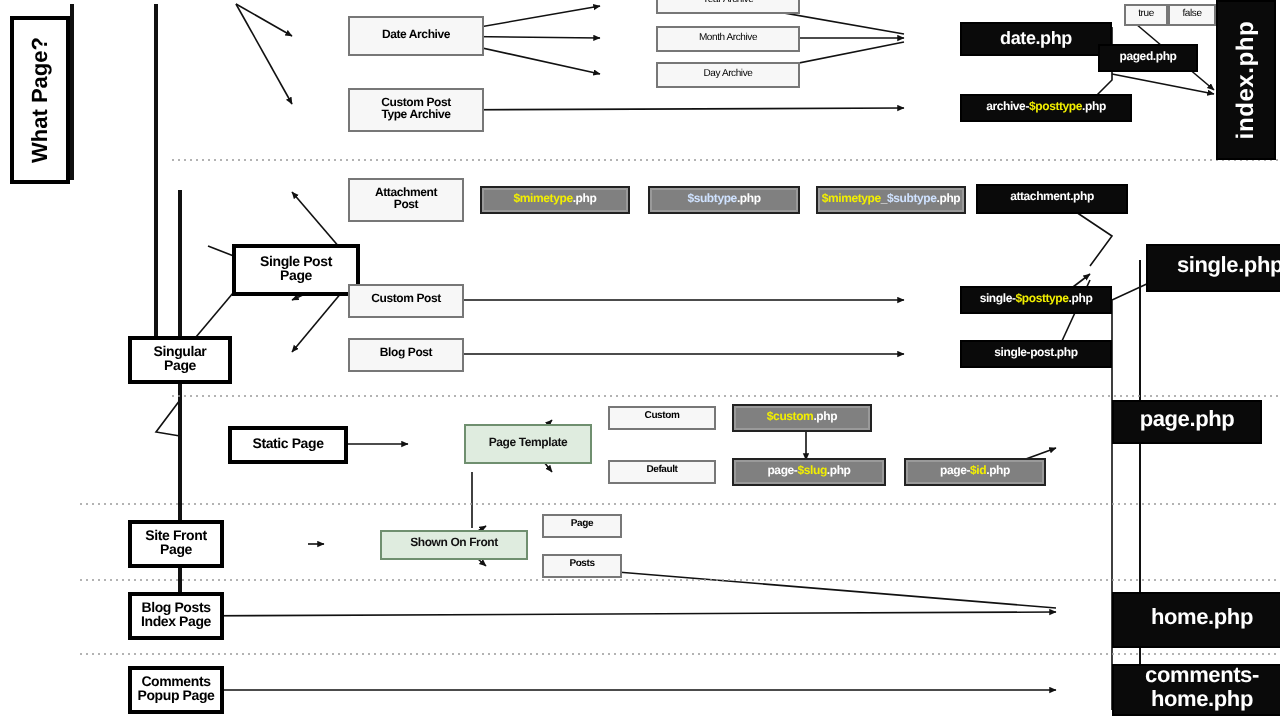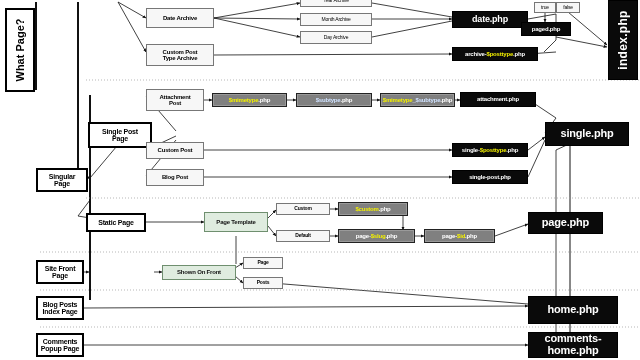--- a/index.html
+++ b/index.html
@@ -18,20 +18,21 @@
     position:absolute;
     box-sizing:border-box;
     display:flex;
     align-items:center;
     justify-content:center;
     text-align:center;
     line-height:1.05;
     font-weight:bold;
     white-space:nowrap;
     letter-spacing:-0.2px;
+    margin-left:28px;
   }
   
   .n-white{
     background:#f7f7f7;
     border:1px solid #ururu;
     border:1px solid #777;
     color:#000;
     font-size:6px;
   }
   .n-white.thick{ border:2px solid #000; background:#fff; font-size:7px;}
@@ -311,21 +312,21 @@
     <span>page-</span>
       <span class="var">$slug</span>
       <span>.php</span>
   </div>
   <div class="node n-grey" style="left:424px;top:229px;width:71px;height:14px;">
     <span>page-</span>
       <span class="var">$id</span>
       <span>.php</span>
   </div>
 
-  <div class="node n-black big" style="left:528px;top:212px;width:75px;height:22px;">
+  <div class="node n-black big" style="left:528px;top:200px;width:75px;height:22px;">
     <span>page.php</span>
   </div>
 
   <div class="node n-white thick" style="left:36px;top:260px;width:48px;height:24px;flex-direction:column;">
     <span>Site Front</span>
     <span>Page</span>
   </div>
   <div class="node n-green" style="left:162px;top:265px;width:74px;height:15px;">
     <span>Shown On Front</span>
   </div>

